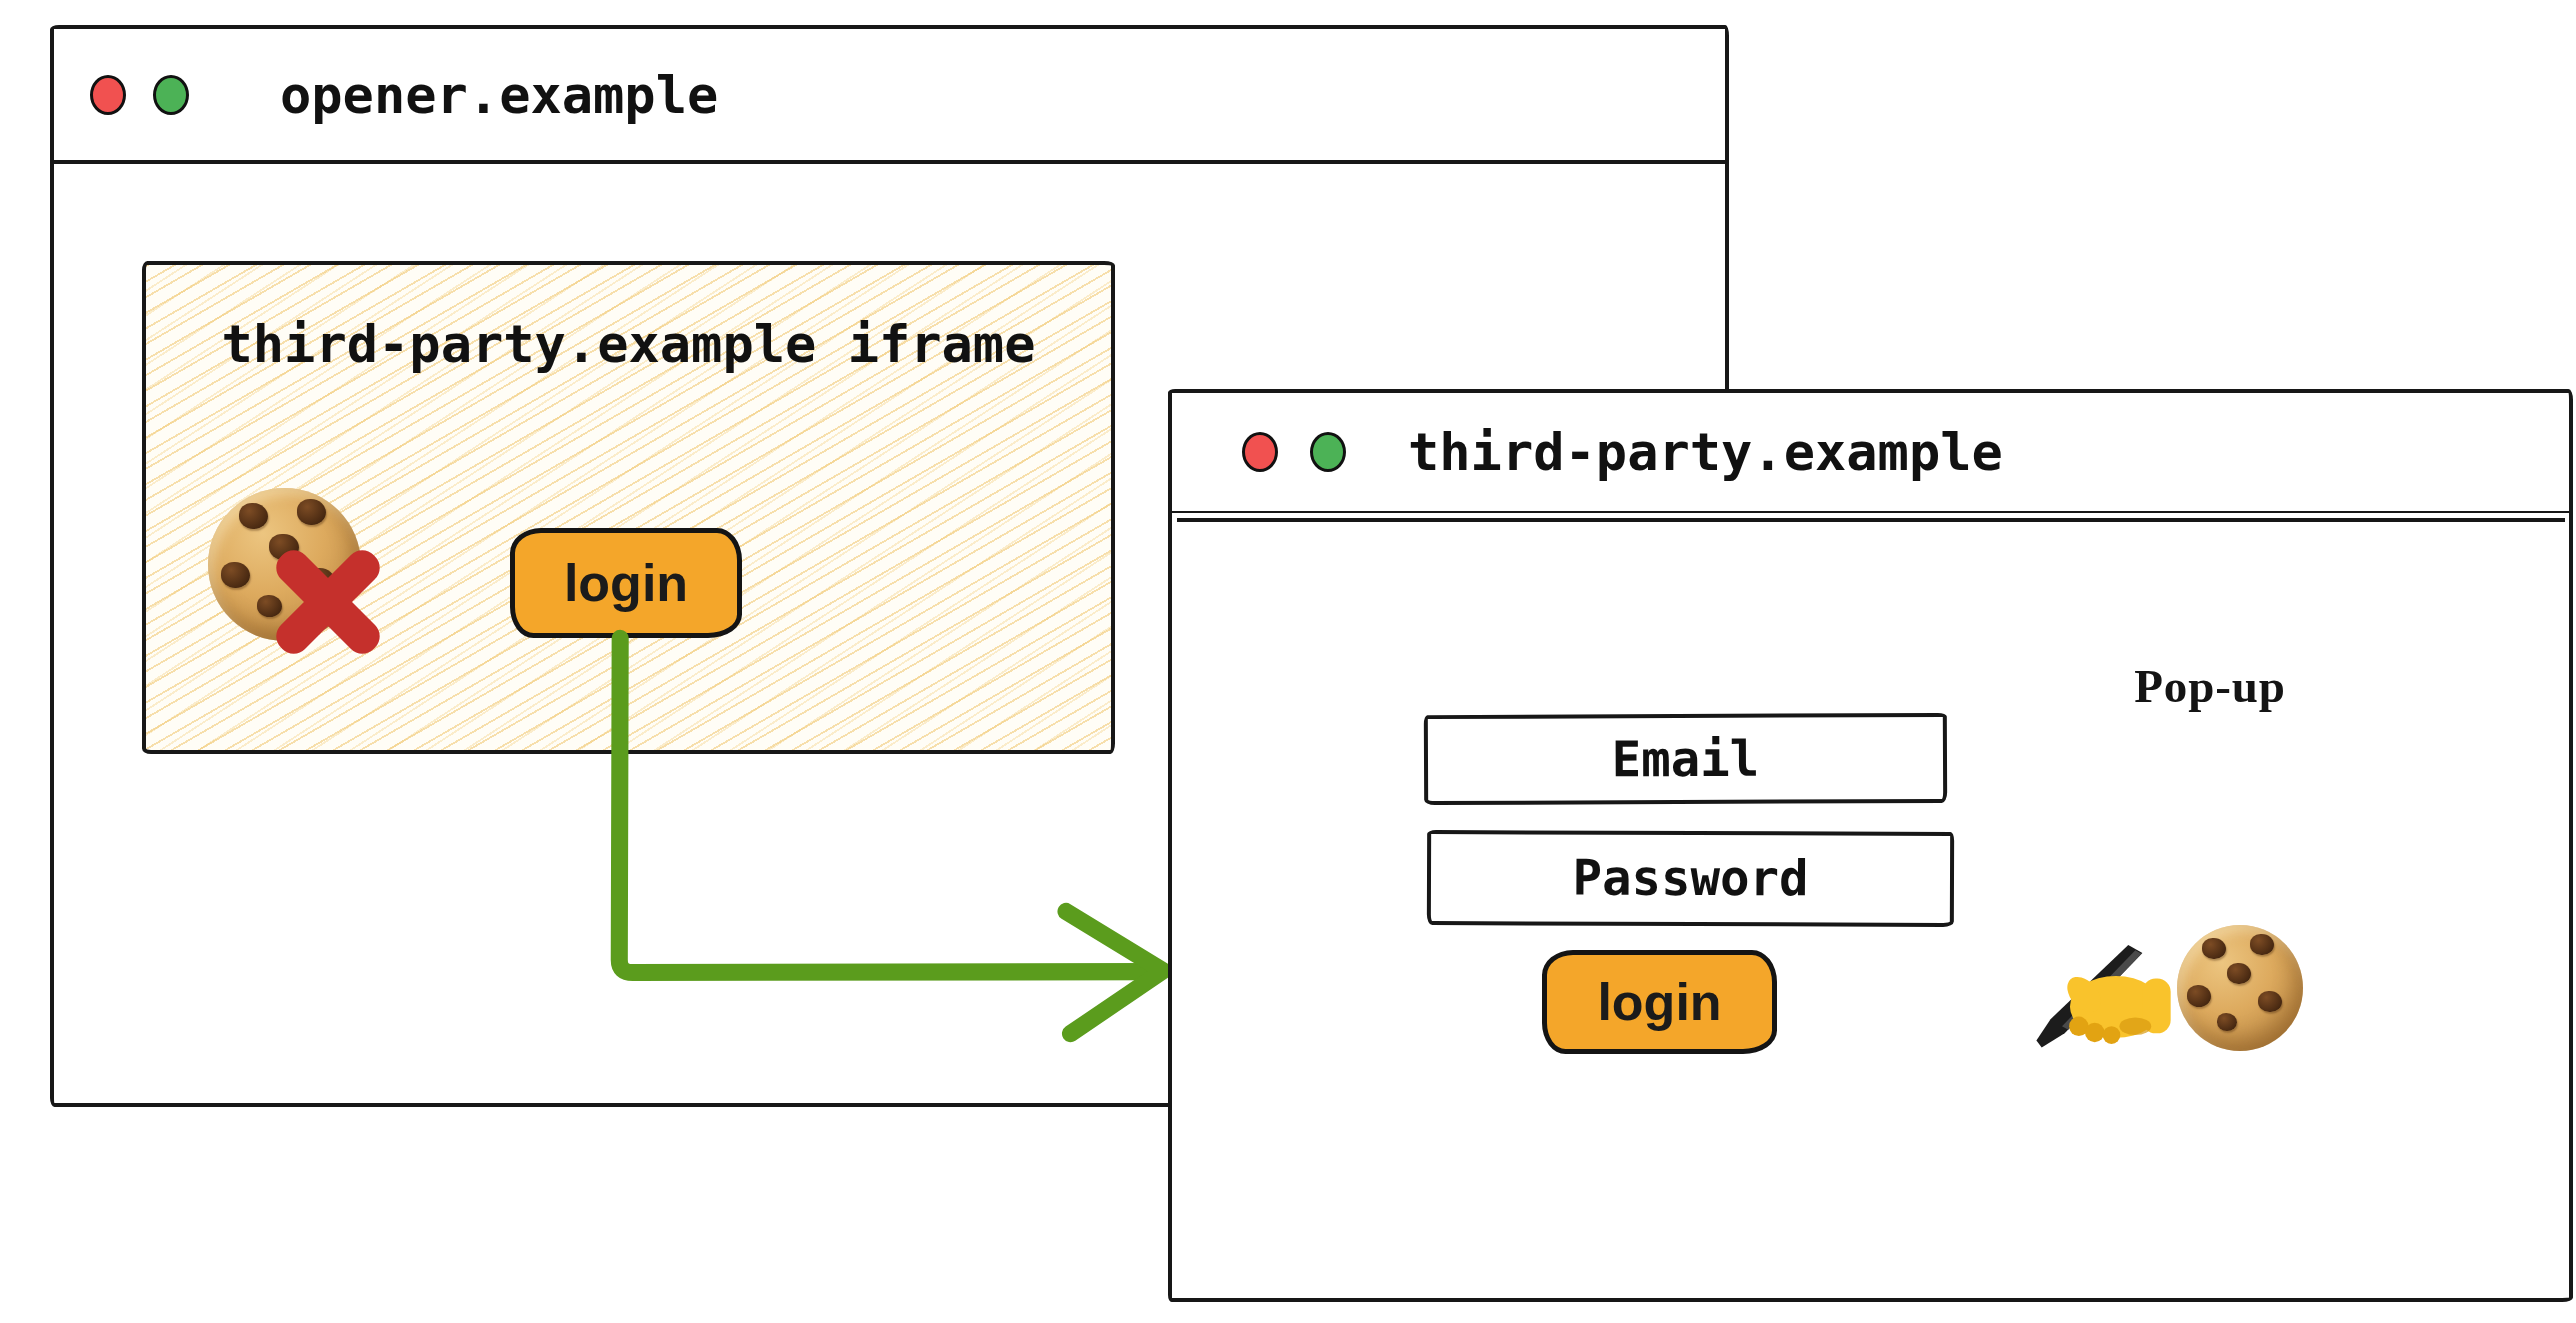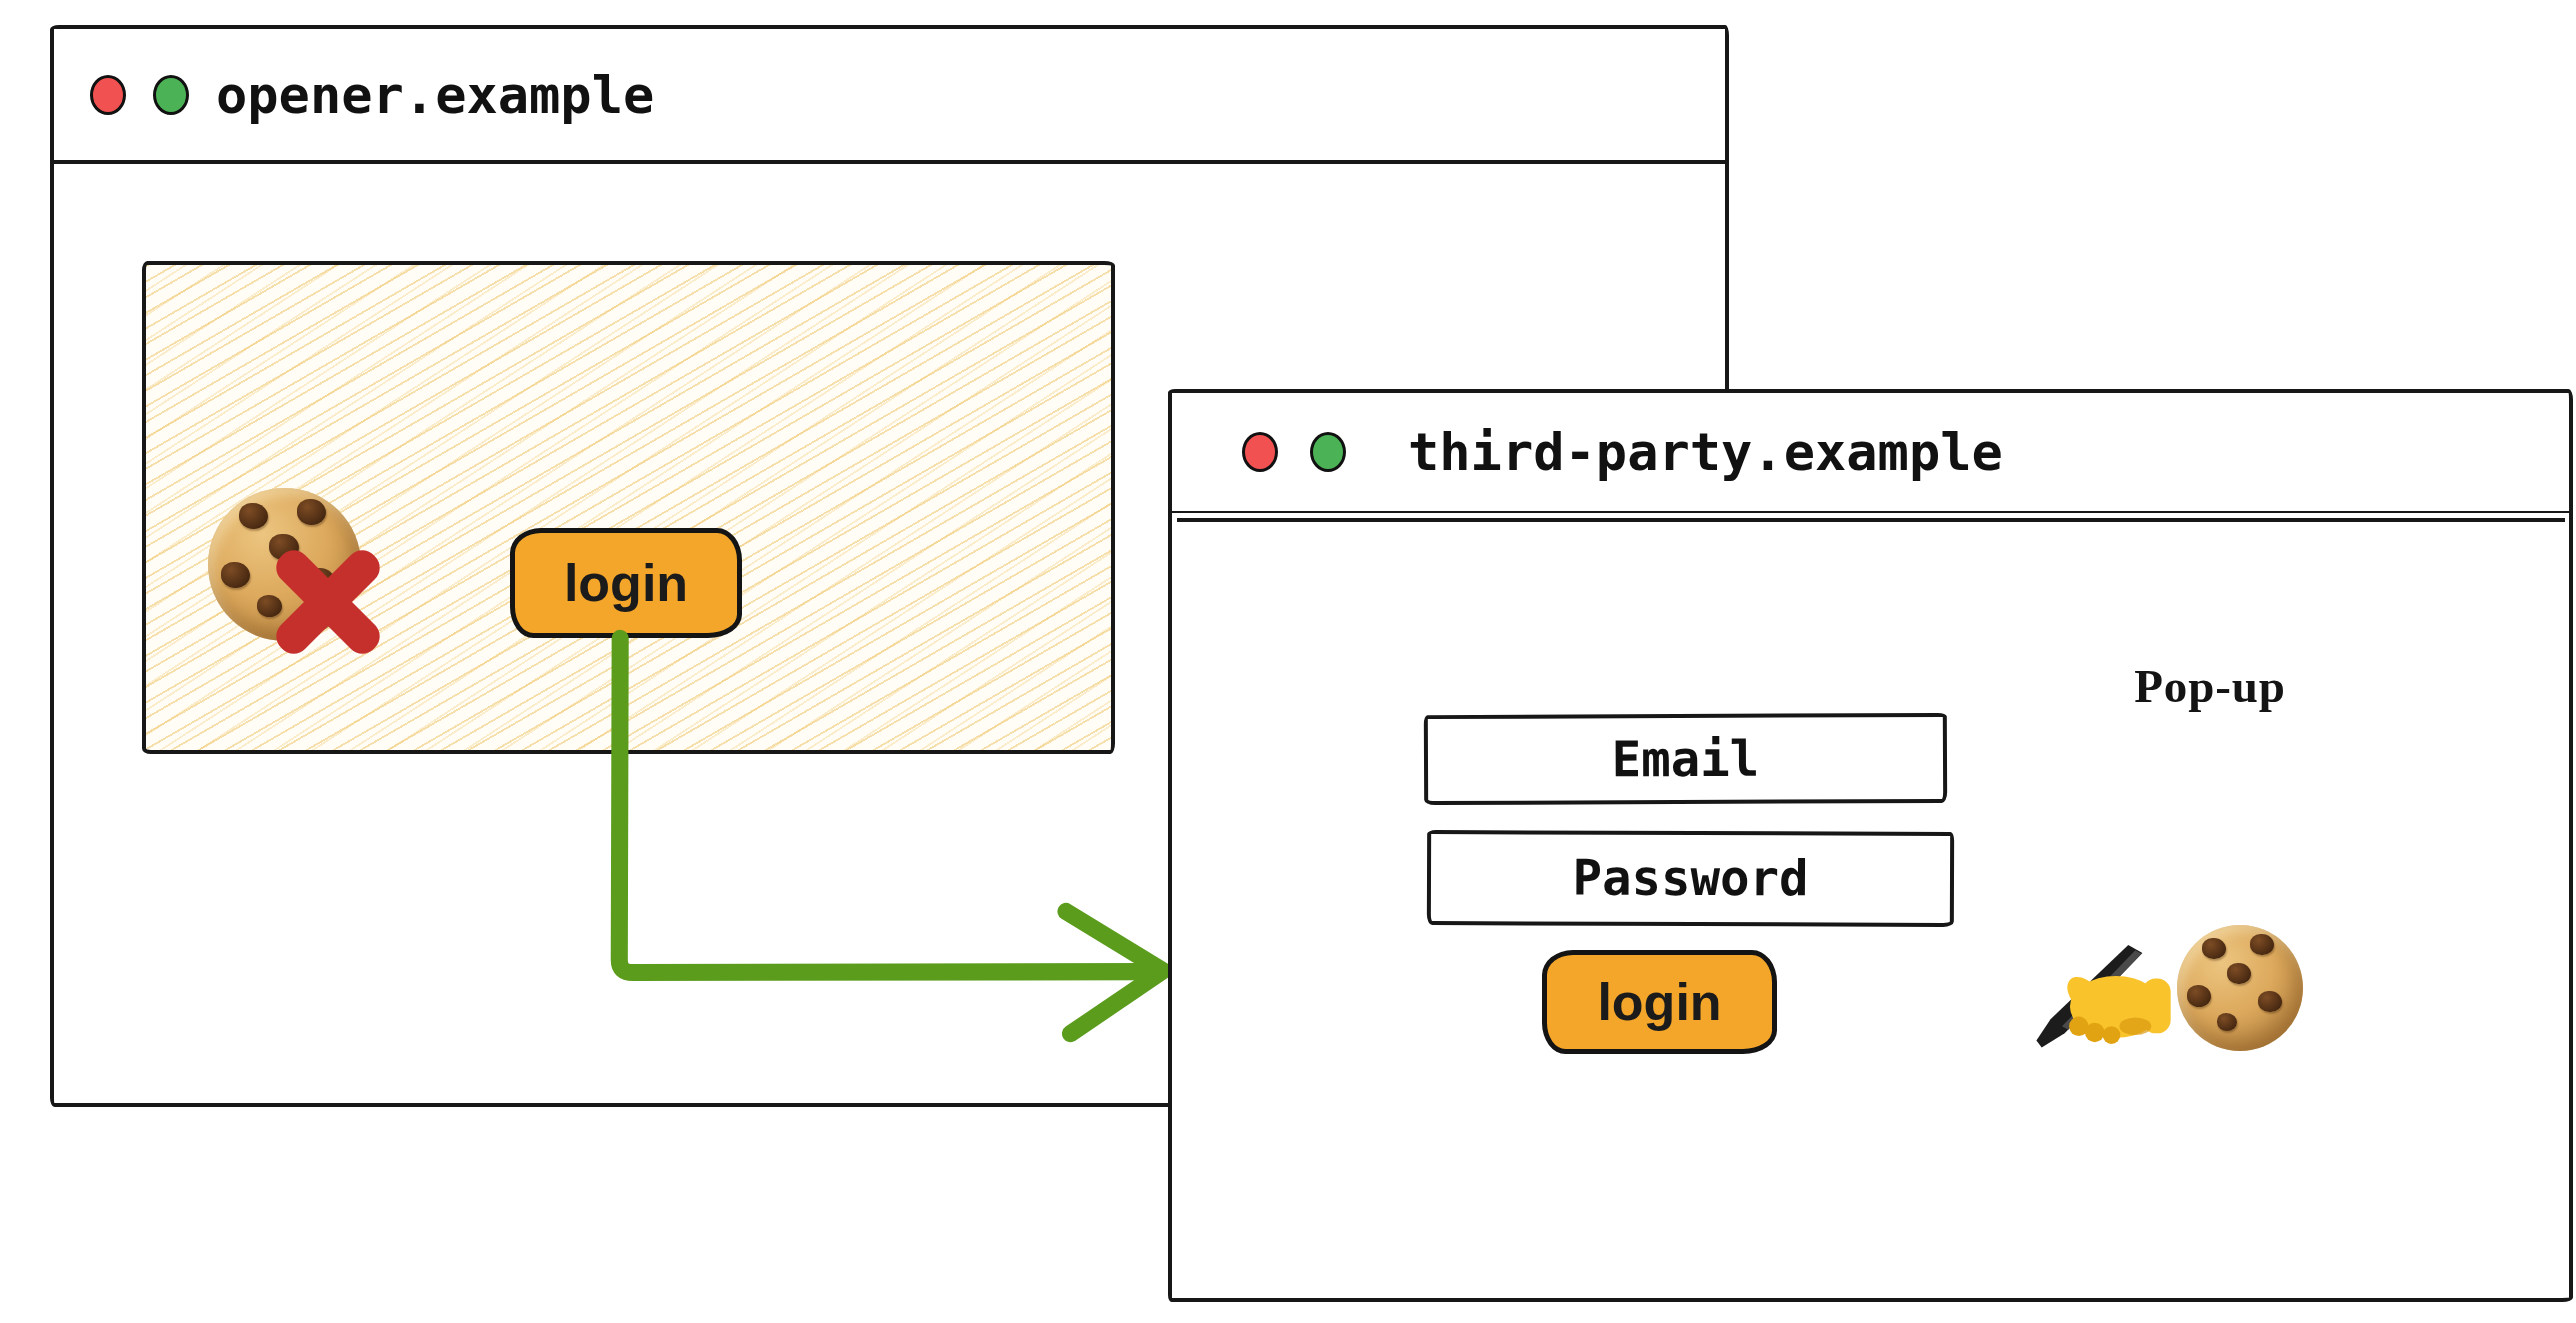--- a/index.html
+++ b/index.html
@@ -36,21 +36,21 @@
   .w2 .titlebar { height: 120px; border-bottom: 2.7px solid #171717; padding-left: 70px; gap: 32px; background: transparent; }
   .w2 .titlebar::after { 
     content:""; position:absolute; left: 5.4px; right: 3.6px; bottom: -10.8px; height: 3.6px; background:#171717;
   }
 
   .dot { width: 36px; height: 40px; border-radius: 50%; border: 3.6px solid #111; flex: 0 0 auto; }
   .dot.red   { background: #f15150; }
   .dot.green { background: #4cb256; }
 
   .win-title { font-weight: bold; font-size: 52px; letter-spacing: 0px; color: #111; white-space: nowrap; }
-  .w1 .win-title { }
+  .w1 .win-title { margin-left: 64px; }
   .w2 .win-title { margin-left: 30px; }
 
   
   .iframe-box {
     position: absolute; left: 88px; top: 232px; width: 973px; height: 493px;
     border: 4.5px solid #171717;
     border-radius: 5.4px 10.8px 4.5px 9px / 9px 4.5px 10.8px 5.4px;
   }
   .iframe-label { margin-top: 49px; text-align: center; font-weight: bold; font-size: 52px; color:#111; }
 
@@ -123,20 +123,21 @@
 <div class="stage">
 
   <div class="window w1">
     <div class="titlebar">
       <span class="dot red"></span>
       <span class="dot green"></span>
       <span class="win-title">opener.example</span>
     </div>
 
     <div class="iframe-box hatch">
+      <div class="iframe-label">third-party.example iframe</div>
 
       <div class="blocked-cookie">
         <span class="cookie">
           <span class="chip c1"></span>
             <span class="chip c2"></span>
             <span class="chip c3"></span>
           <span class="chip c4"></span>
             <span class="chip c5"></span>
             <span class="chip c6"></span>
         </span>

